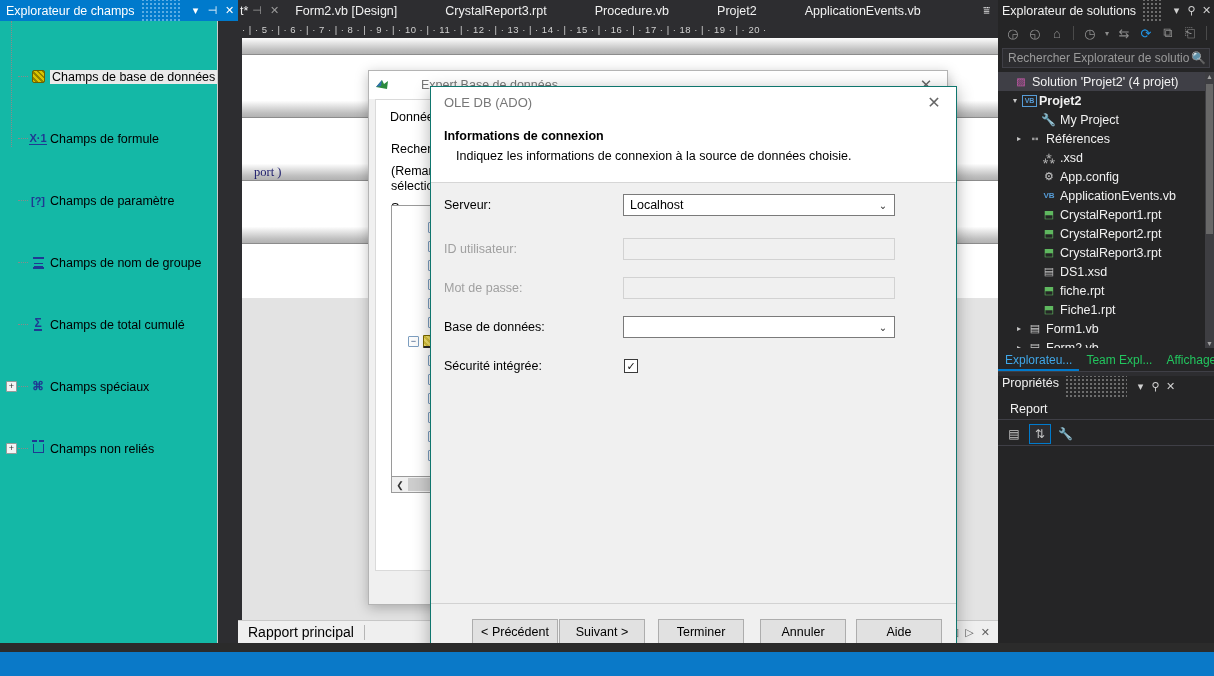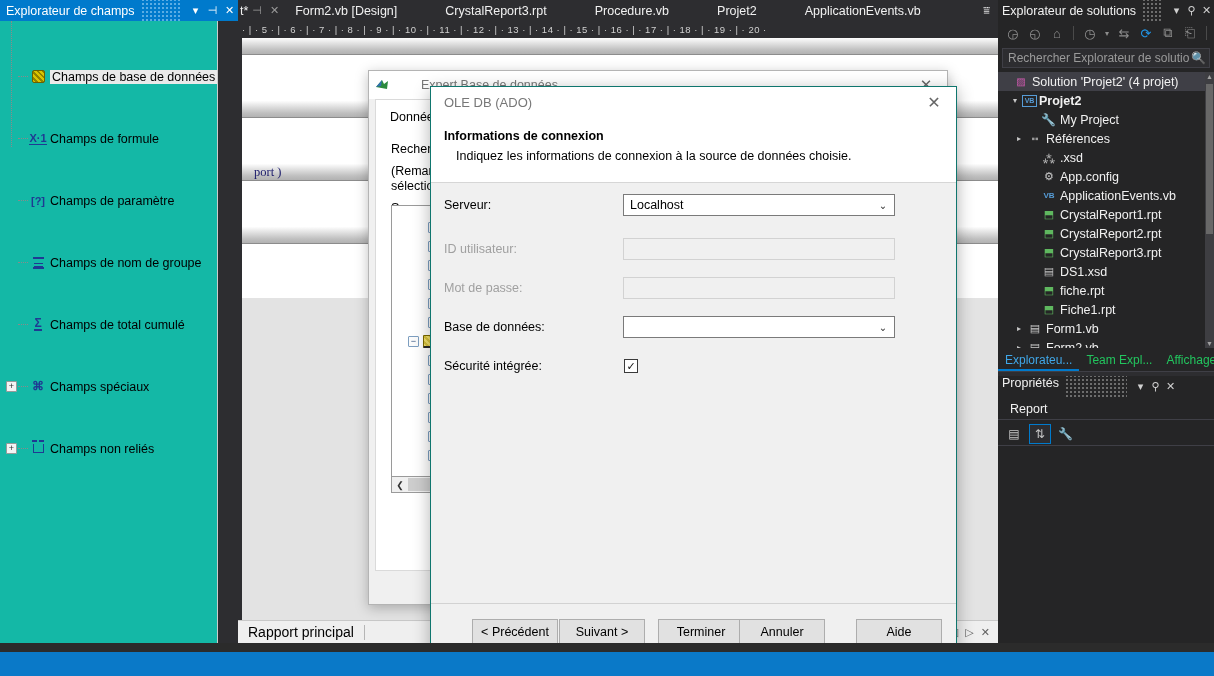--- a/index.html
+++ b/index.html
@@ -680,21 +680,21 @@
       <div class="fr" style="top:171px;">
         <span class="fr-label">Sécurité intégrée:</span>
       </div>
       <div class="cbx" style="top:175px;">✓</div>
     </div>
 
     <div id="df-buttons">
       <span class="dbtn" style="position:absolute;left:41px;width:86px;">&lt; Précédent</span>
       <span class="dbtn" style="position:absolute;left:128px;width:86px;">Suivant &gt;</span>
       <span class="dbtn" style="position:absolute;left:227px;width:86px;">Terminer</span>
-      <span class="dbtn" style="position:absolute;left:308px;width:86px;">Annuler</span>
+      <span class="dbtn" style="position:absolute;left:329px;width:86px;">Annuler</span>
       <span class="dbtn" style="position:absolute;left:425px;width:86px;">Aide</span>
     </div>
     <div id="df-resize">◢</div>
   </div>
 
   <div class="abs" id="taskbar-dark"></div>
   <div class="abs" id="taskbar">
     
   </div>
 

